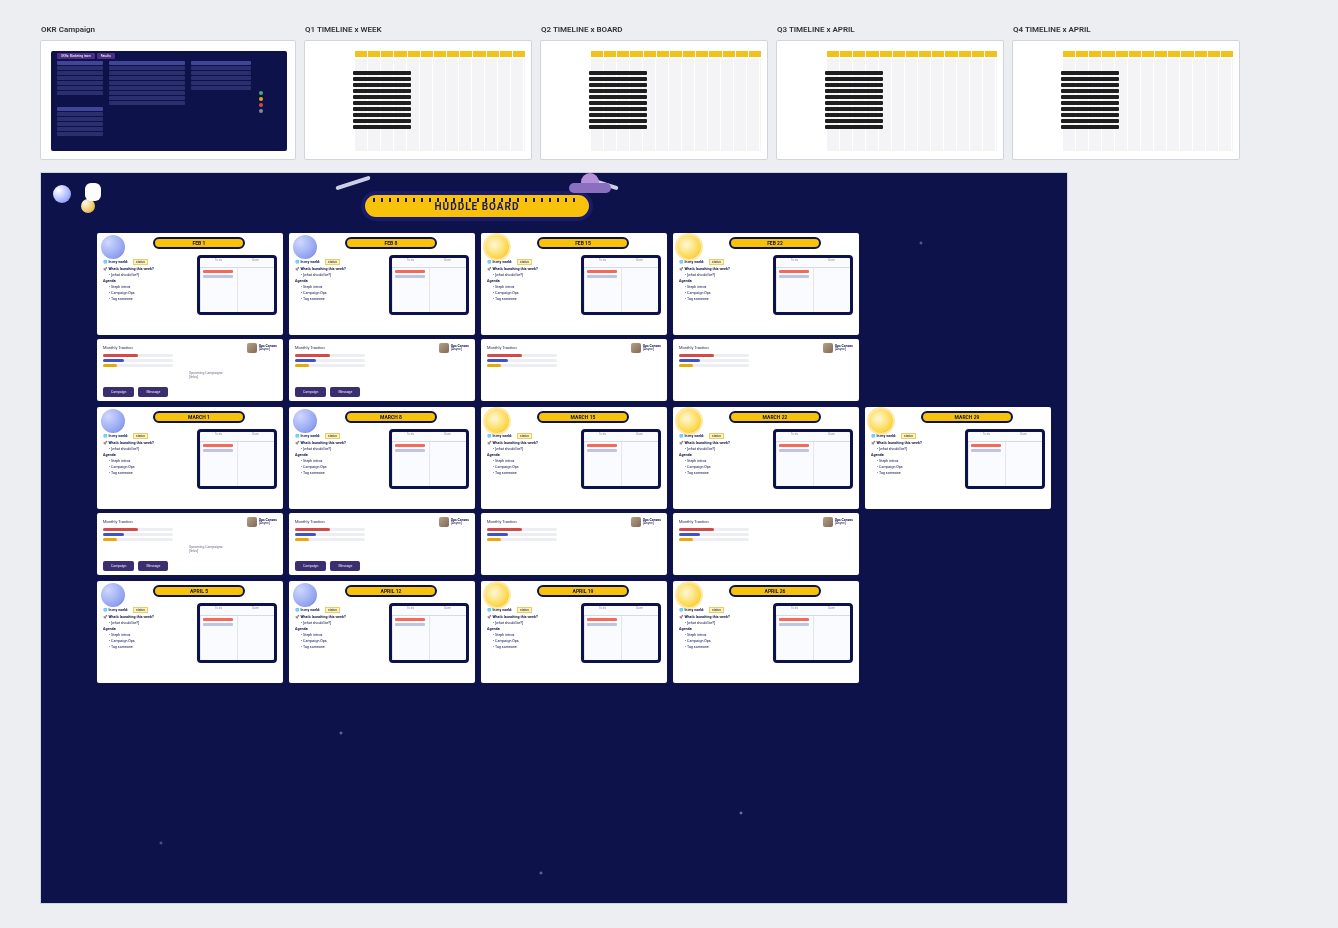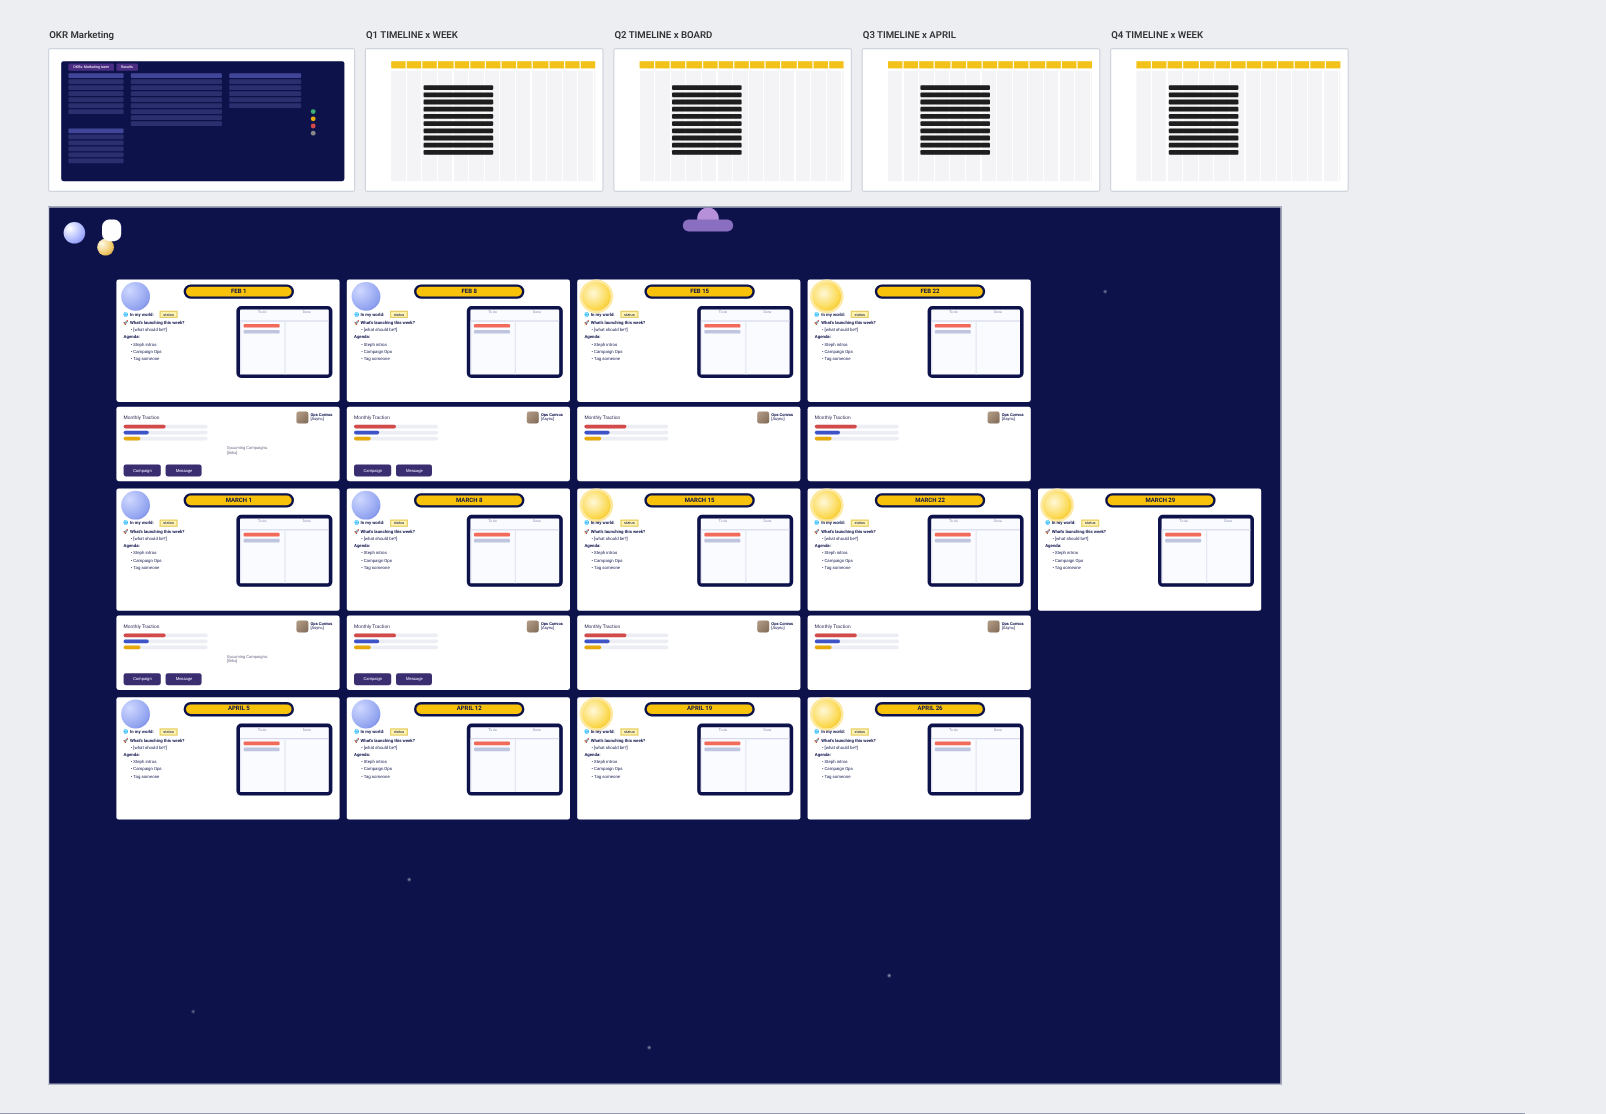--- a/index.html
+++ b/index.html
@@ -26,21 +26,21 @@
   }
   .frame-label {
     position: absolute;
     top: -16px;
     left: 0;
     font-size: 8px;
     font-weight: 600;
     color: #333;
   }
   .okr-frame { width: 256px; height: 120px; }
-  .tl-frame  { width: 199px; height: 120px; }
+  .tl-frame  { width: 228px; height: 120px; }
 
   
   .okr-body {
     background: #0d124a;
     width: 236px;
     height: 100px;
     margin: 10px;
     border-radius: 2px;
     position: relative;
     overflow: hidden;
@@ -184,21 +184,21 @@
     padding:3px 8px; border-radius:2px;}
 
   .ghost { visibility:hidden; } 
 </style>
 </head>
 <body>
 
 <div class="top-strip">
 
   <div class="frame okr-frame">
-    <div class="frame-label">OKR Marketing</div>
+    <div class="frame-label">OKR Campaign</div>
     <div class="okr-body">
       <div class="okr-tabs">
         <span class="okr-tab">OKRs: Marketing team</span>
         <span class="okr-tab">Results</span>
       </div>
       <div class="okr-grid okr-block-a">
           <div class="okr-row hdr"></div>
           <div class="okr-row"></div>
           <div class="okr-row"></div>
           <div class="okr-row"></div>
@@ -335,21 +335,21 @@
           <div class="tl-row"></div>
           <div class="tl-row"></div>
           <div class="tl-row"></div>
           <div class="tl-row"></div>
           <div class="tl-row"></div>
           <div class="tl-row"></div>
         </div>
     </div>
   </div>
   <div class="frame tl-frame">
-    <div class="frame-label">Q4 TIMELINE x WEEK</div>
+    <div class="frame-label">Q4 TIMELINE x APRIL</div>
     <div class="tl-body">
       <div class="tl-grid-bg"></div>
       <div class="tl-week-strip">
           <div class="tl-week-cell"></div>
           <div class="tl-week-cell"></div>
           <div class="tl-week-cell"></div>
           <div class="tl-week-cell"></div>
           <div class="tl-week-cell"></div>
           <div class="tl-week-cell"></div>
           <div class="tl-week-cell"></div>
@@ -377,20 +377,24 @@
 </div>
 
 <div class="canvas stars">
 
   <div class="decor-left">
     <div class="planet-a"></div>
       <div class="planet-b"></div>
       <div class="astro"></div>
   </div>
 
+  <div class="huddle-pill">
+    <div class="pill-dots"></div>
+    <span>HUDDLE BOARD</span>
+  </div>
   <div class="decor-ufo">
     <div class="ufo-dome"></div>
       <div class="ufo-body"></div>
   </div>
 
   <div class="cards" id="cards-root">
 
   <div class="row5">
         <div class="card-pair">
   <div class="card agenda">

